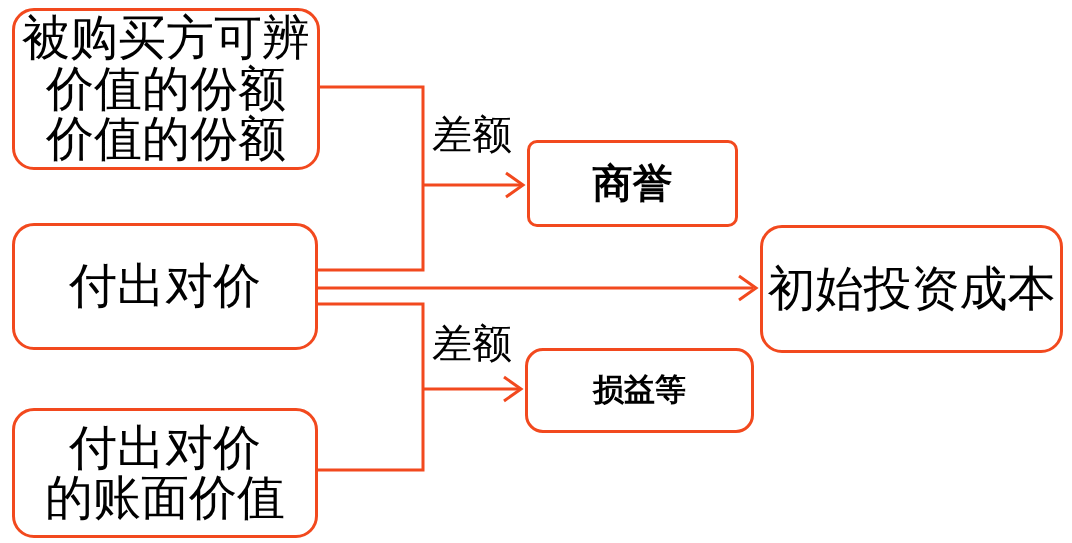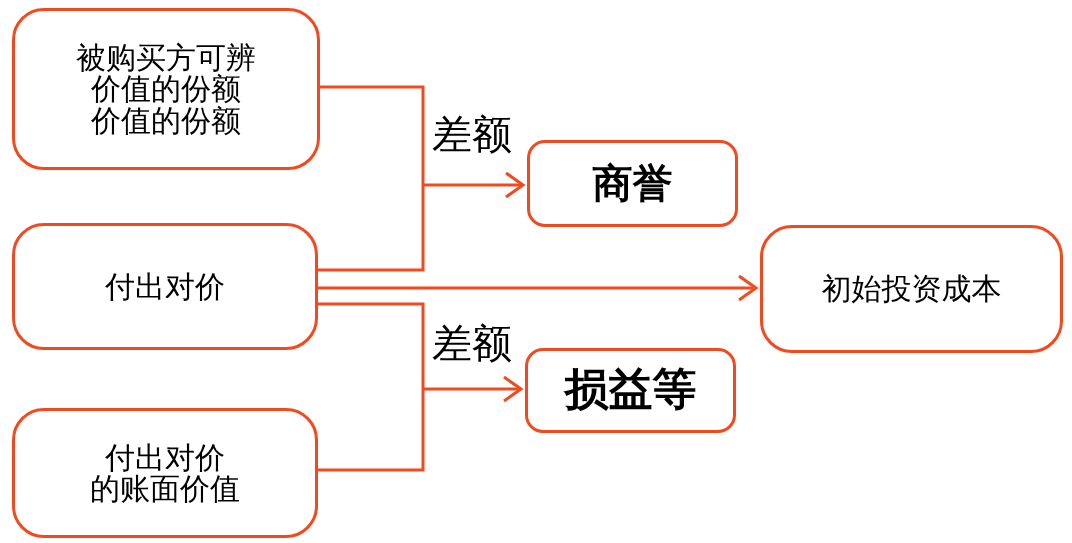--- a/index.html
+++ b/index.html
@@ -24,40 +24,40 @@
     stroke: var(--accent);
     stroke-width: 3;
     fill: none;
     stroke-linecap: butt;
     stroke-linejoin: miter;
   }
 
   .node {
     position: absolute;
     border: 3px solid var(--accent);
-    border-radius: 32px;
+    border-radius: 22px;
     background: var(--bg);
     color: var(--ink);
     display: flex;
     flex-direction: column;
     align-items: center;
     justify-content: center;
     text-align: center;
-    font-size: 30px;
+    font-size: 48px;
     line-height: 1.05;
   }
   .node .ln { white-space: nowrap; }
 
   .node-acquiree   { left: 12px;  top: 8px;   width: 308px; height: 162px; }
   .node-fair-value { left: 12px;  top: 223px; width: 306px; height: 127px; }
   .node-book-value { left: 12px;  top: 408px; width: 306px; height: 130px; }
   .node-goodwill   { left: 527px; top: 140px; width: 211px; height: 87px;
-                     font-weight: bold; font-size: 40px; border-radius: 18px; }
-  .node-pnl        { left: 525px; top: 348px; width: 211px; height: 85px;
-                     font-weight: bold; font-size: 44px; border-radius: 18px; }
+                     font-weight: bold; font-size: 40px; border-radius: 10px; }
+  .node-pnl        { left: 525px; top: 348px; width: 229px; height: 85px;
+                     font-weight: bold; font-size: 31px; border-radius: 18px; }
   .node-ltei       { left: 760px; top: 225px; width: 303px; height: 128px; }
 
   .edge-label {
     position: absolute;
     color: var(--ink);
     font-size: 40px;
     line-height: 1;
     white-space: nowrap;
     font-family: Liberation Mono, monospace;
   }

